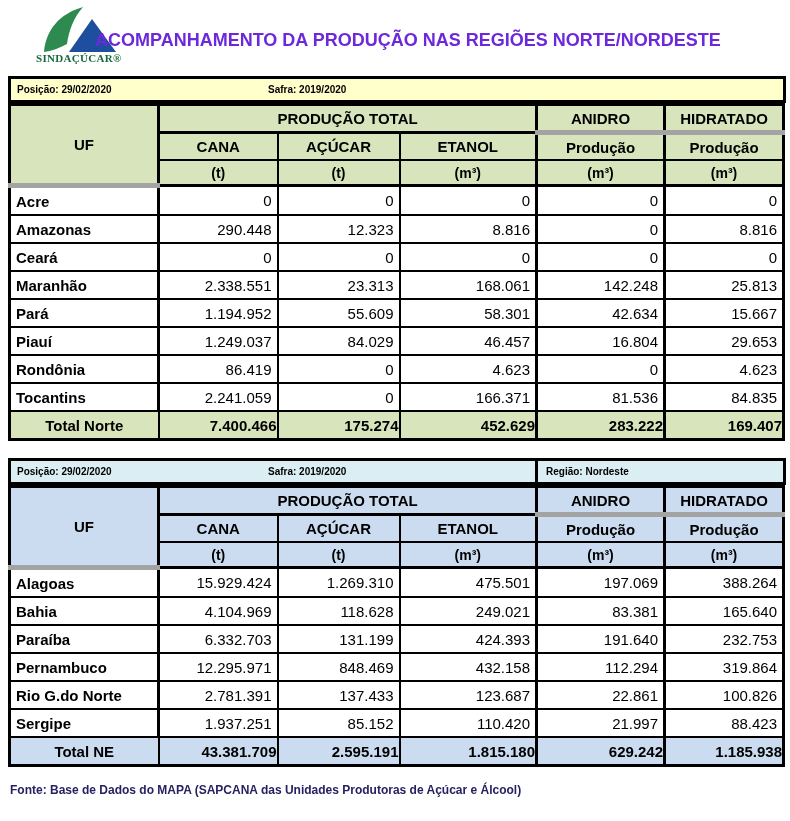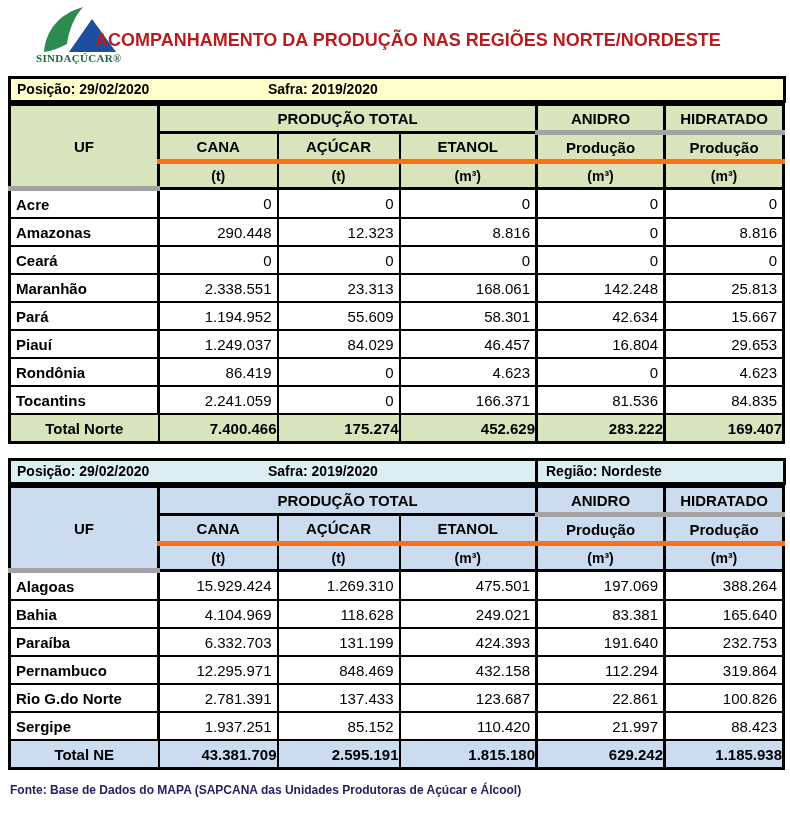--- a/index.html
+++ b/index.html
@@ -10,48 +10,48 @@
   }
   
   .logo-wrap{position:absolute;left:12px;top:6px;width:88px;margin-left:24px;}
   .logo-svg{display:block;margin:0 auto;}
   .brand-text{
     font-family:"Liberation Serif", serif;font-weight:bold;font-size:11px;
     color:var(--brand-text,#186a3b);letter-spacing:.3px;margin-top:-2px;white-space:nowrap;
   }
   .page-title{
     position:absolute;left:95px;top:30px;width:690px;
-    font-size:18px;font-weight:bold;color:#b91c1c;letter-spacing:0px;
+    font-size:18px;font-weight:bold;color:#6d28d9;letter-spacing:0px;
   }
   
   .tbl-block{position:absolute;left:8px;width:778px;}
   #block-norte{top:76px;}
   #block-nordeste{top:458px;}
   .info-band{
     display:flex;align-items:center;height:21px;line-height:21px;
-    border:3px solid #000;font-weight:bold;font-size:14px;white-space:nowrap;
+    border:3px solid #000;font-weight:bold;font-size:10px;white-space:nowrap;
   }
   .norte .info-band{background:var(--norte-info-bg,#ffffcc);}
   .nordeste .info-band{background:var(--nordeste-info-bg,#daeef3);}
   .info-pos{width:251px;padding-left:6px;overflow:hidden;}
   .info-safra{width:267px;overflow:hidden;}
   .info-regiao{flex:1;border-left:3px solid #000;padding-left:8px;height:21px;overflow:hidden;}
   table.data-table{
     border-collapse:collapse;table-layout:fixed;width:772px;
     border:3px solid #000;font-size:15px;
   }
   .data-table th,.data-table td{
     border:2px solid #000;padding:0;overflow:hidden;white-space:nowrap;
   }
   .norte thead th{background:var(--norte-header-bg,#d8e4bc);}
   .nordeste thead th{background:var(--nordeste-header-bg,#cbdcf1);}
   thead th{font-weight:bold;text-align:center;}
   thead tr.hrow1 th{height:24px;border-bottom:5px solid #a3a3a3;}
   thead tr.hrow1 th.group-head{border-bottom:3px solid #000;}
-  thead tr.hrow2 th{height:24px;border-bottom:5px solid #f97316;}
+  thead tr.hrow2 th{height:24px;border-bottom:1px solid #f97316;}
   thead tr.hrow3 th{height:23px;border-bottom:3px solid #000;font-size:14px;}
   th.uf-head{border-right:3px solid #000 !important;}
   thead tr.hrow1 th.group-head{border-right:3px solid #000;}
   thead tr.hrow1 th.anidro-head{border-right:3px solid #000;}
   thead tr.hrow2 th:nth-child(3),thead tr.hrow3 th:nth-child(3){border-right:3px solid #000;}
   thead tr.hrow2 th:nth-child(4),thead tr.hrow3 th:nth-child(4){border-right:3px solid #000;}
   tbody th,tbody td,tfoot th,tfoot td{height:26px;}
   tbody th.uf-cell{
     text-align:left;font-weight:bold;padding-left:5px;background:#fff;
     border-right:3px solid #000;

